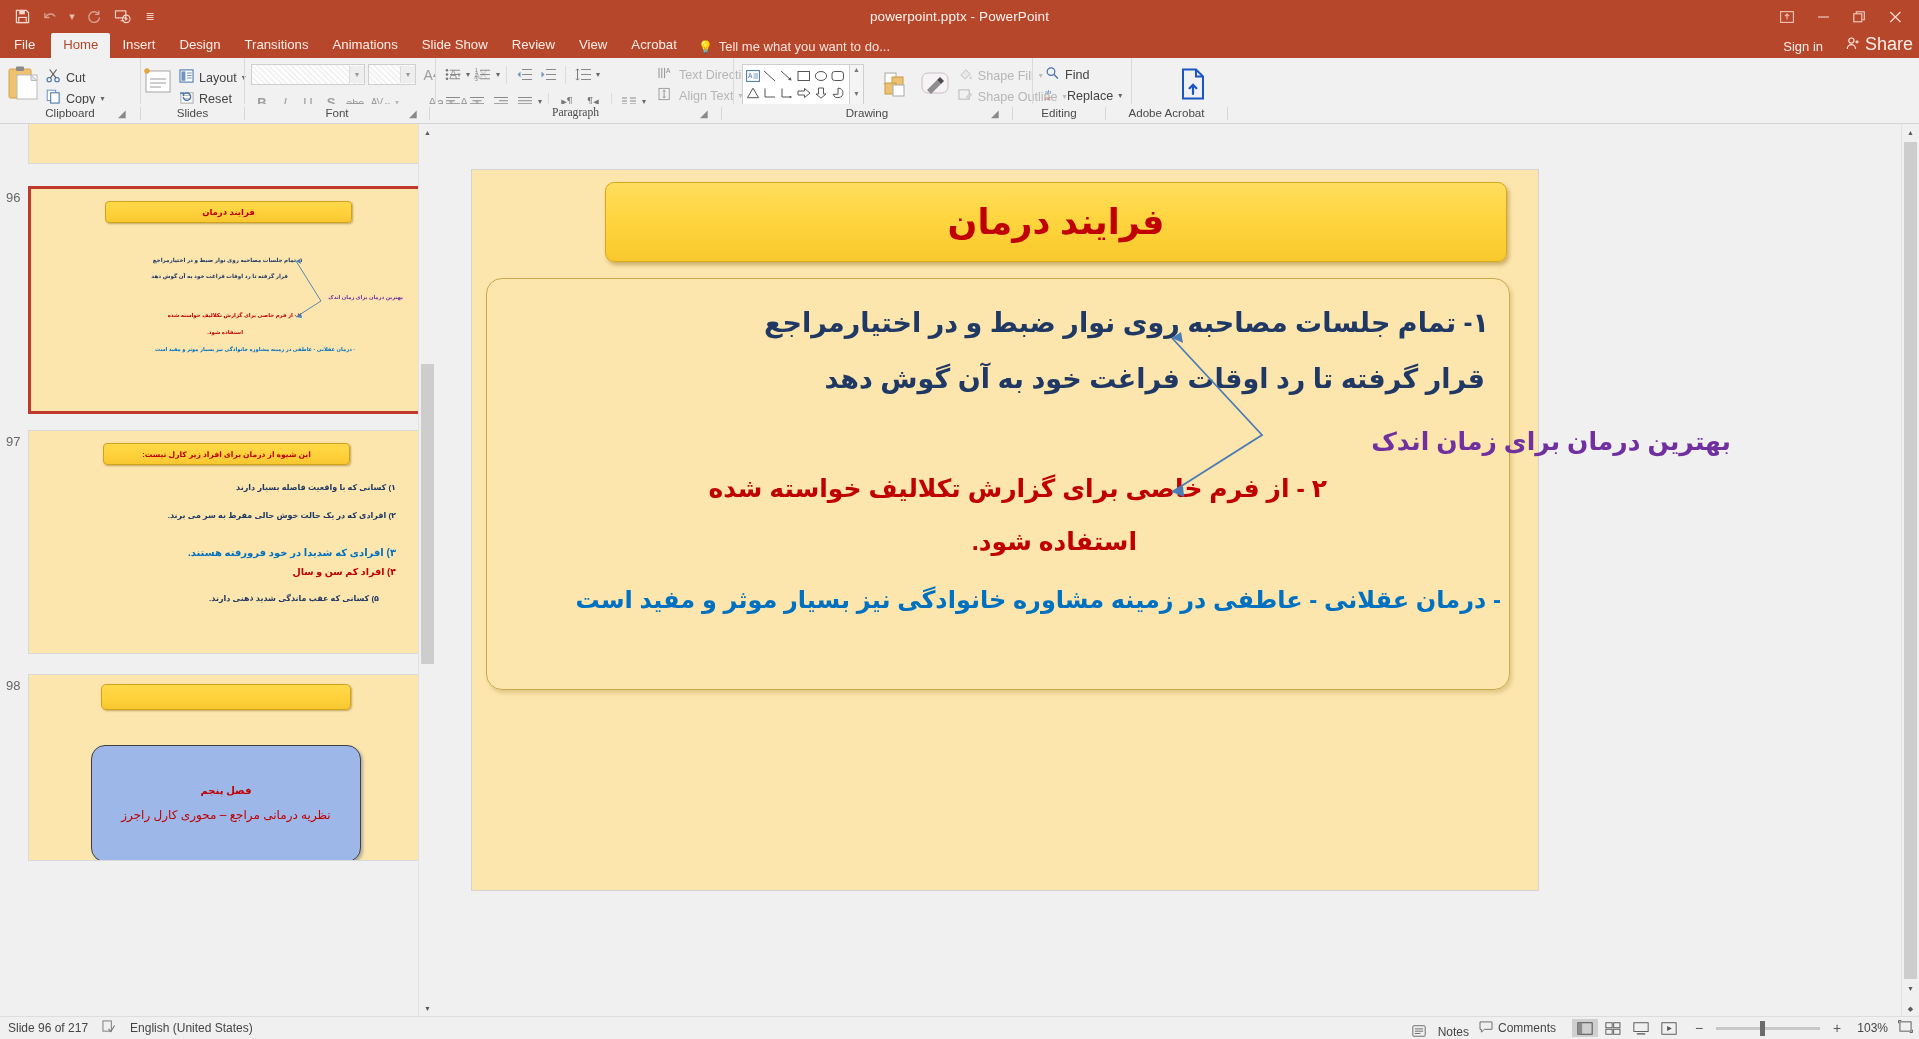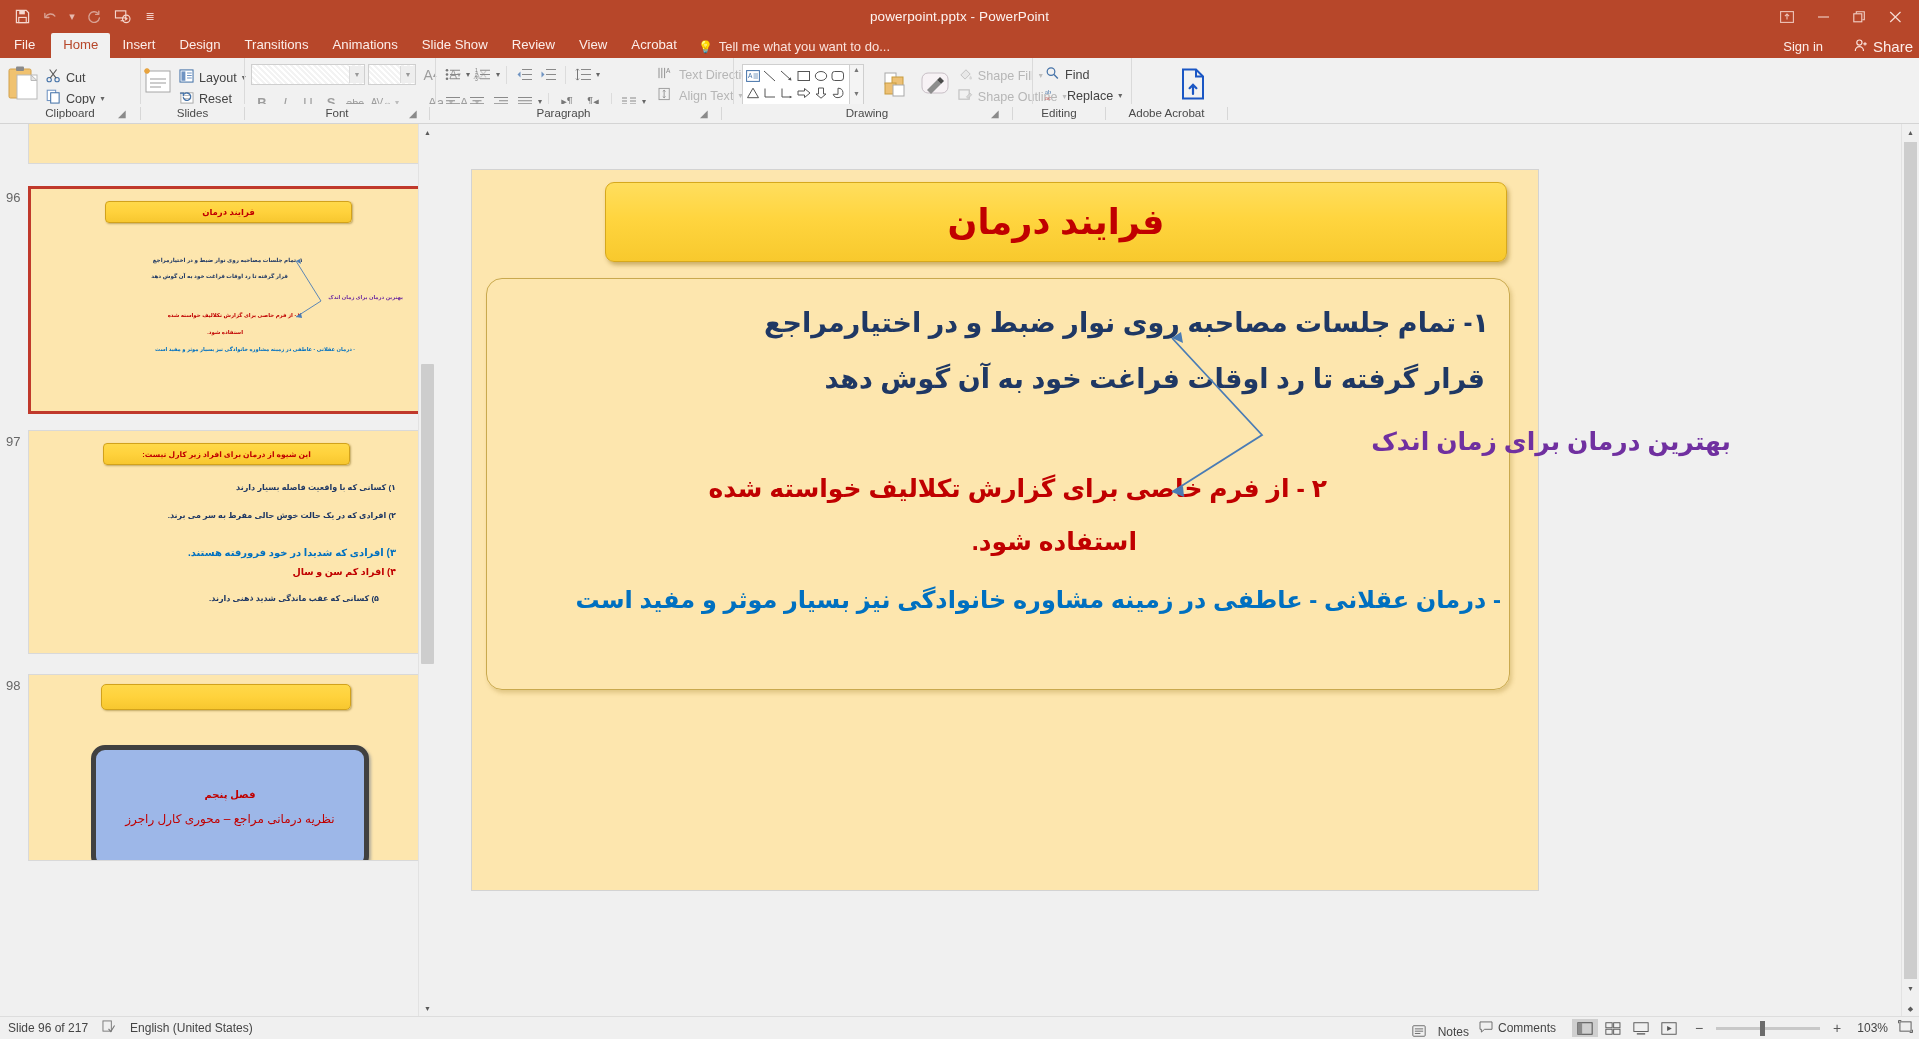--- a/index.html
+++ b/index.html
@@ -40,21 +40,21 @@
   .tab.file{padding-left:14px;padding-right:16px;}
   .tab.active{background:#f1f1f1;color:#b7472a;border-radius:2px 2px 0 0;padding-top:4px;}
   .tellme{
     display:flex;align-items:center;gap:5px;color:#fbe3dd;font-size:13px;margin-left:10px;padding-bottom:4px;
   }
   .tellme .bulb{font-size:12px;}
   .signin{
     position:absolute;right:96px;bottom:4px;color:#fdeeea;font-size:13px;
   }
   .sharebtn{
-    position:absolute;right:6px;bottom:3px;color:#fdeeea;font-size:15px;
+    position:absolute;right:6px;bottom:3px;color:#fdeeea;font-size:18px;
     display:flex;align-items:center;gap:5px;
   }
 
   
   .ribbon{
     height:81px;background:#f1f1f1;border-bottom:0;position:relative;display:flex;
   }
   .rgroup{position:relative;height:81px;display:flex;align-items:flex-start;padding:3px 0 0 0;}
   .rgroup + .rgroup{border-left:1px solid #dadada;}
   .rowlbl{font-size:12.6px;color:#444;white-space:nowrap;}
@@ -731,21 +731,21 @@
 
 <div class="grouplabels">
   <div class="glab" style="left:0;width:140px;">Clipboard</div>
   <div class="dlg" style="left:118px;">◢</div>
   <div class="gdiv" style="left:140px;"></div>
   <div class="glab" style="left:141px;width:103px;">Slides</div>
   <div class="gdiv" style="left:244px;"></div>
   <div class="glab" style="left:245px;width:184px;">Font</div>
   <div class="dlg" style="left:409px;">◢</div>
   <div class="gdiv" style="left:429px;"></div>
-  <div class="glab" style="left:418px;width:291px;">Paragraph</div>
+  <div class="glab" style="left:430px;width:291px;font-family:Liberation Serif, serif;">Paragraph</div>
   <div class="dlg" style="left:700px;">◢</div>
   <div class="gdiv" style="left:721px;"></div>
   <div class="glab" style="left:722px;width:290px;">Drawing</div>
   <div class="dlg" style="left:991px;">◢</div>
   <div class="gdiv" style="left:1012px;"></div>
   <div class="glab" style="left:1013px;width:92px;">Editing</div>
   <div class="gdiv" style="left:1105px;"></div>
   <div class="glab" style="left:1106px;width:121px;">Adobe Acrobat</div>
   <div class="gdiv" style="left:1227px;"></div>
 </div>
@@ -789,21 +789,21 @@
         <div class="rtl" style="position:absolute;right:25px;top:116px;font-size:10px;color:#0070c0;font-weight:bold;white-space:nowrap;text-align:center;">۳) افرادی که شدیدا در خود فرورفته هستند.</div>
         <div class="rtl" style="position:absolute;right:25px;top:135px;font-size:9.5px;color:#c00000;font-weight:bold;white-space:nowrap;">۴) افراد کم سن و سال</div>
         <div class="rtl" style="position:absolute;right:42px;top:163px;font-size:8px;color:#1f3864;font-weight:bold;white-space:nowrap;">۵) کسانی که عقب ماندگی شدید ذهنی دارند.</div>
       </div>
     </div>
 
     <div class="thumbnum" style="top:554px;">98</div>
     <div class="thumb" style="top:550px;">
       <div class="slidebox" style="height:185px;">
         <div class="tbar" style="left:72px;top:9px;width:248px;height:24px;border-radius:5px;"></div>
-        <div style="position:absolute;left:62px;top:70px;width:268px;height:115px;background:#9db7e8;border:5px solid #404040;border-radius:14px;box-shadow:2px 2px 3px rgba(70,90,130,.4);display:flex;flex-direction:column;align-items:center;justify-content:center;gap:12px;">
+        <div style="position:absolute;left:62px;top:70px;width:268px;height:115px;background:#9db7e8;border:1px solid #404040;border-radius:14px;box-shadow:2px 2px 3px rgba(70,90,130,.4);display:flex;flex-direction:column;align-items:center;justify-content:center;gap:12px;">
           <span class="rtl" style="color:#c00000;font-weight:bold;font-size:10px;">فصل پنجم</span>
           <span class="rtl" style="color:#c00000;font-weight:normal;font-size:12px;">نظریه درمانی مراجع – محوری کارل راجرز</span>
         </div>
       </div>
     </div>
 
     <div class="tscroll">
       <div class="arr">▲</div>
       <div class="thumbbar"></div>
       <div class="arr" style="position:absolute;bottom:0;">▼</div>

